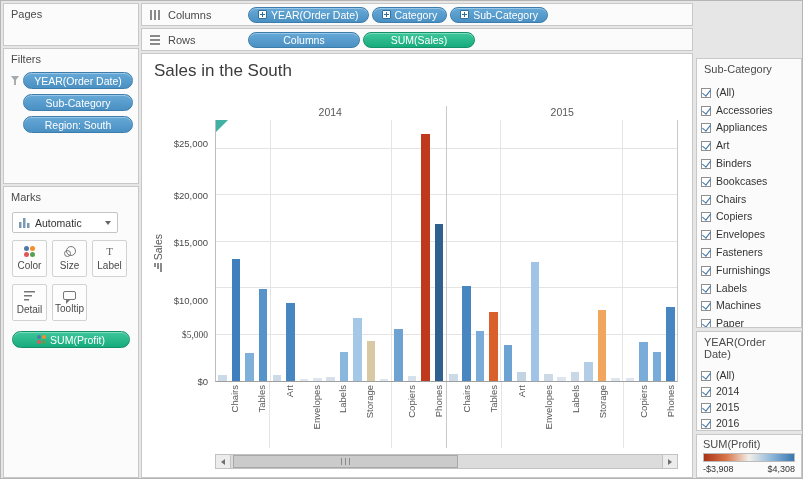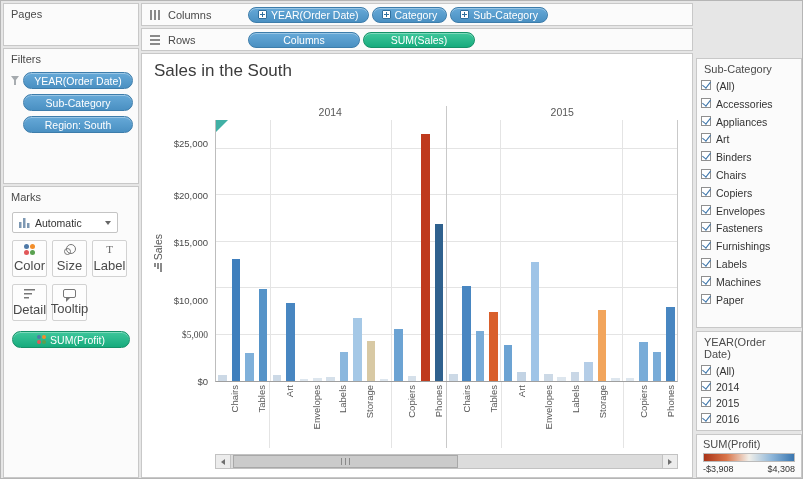--- a/index.html
+++ b/index.html
@@ -26,21 +26,21 @@
 .filter-row .pill{flex:1}
 .plus-box{width:9px;height:9px;border-radius:1px;border:1px solid #2f6f9e;flex:none;background:linear-gradient(#2f6f9e,#2f6f9e) 50% 50%/5px 1px no-repeat,linear-gradient(#2f6f9e,#2f6f9e) 50% 50%/1px 5px no-repeat #fff}
 
 
 .mark-type{margin:5px 8px 0;display:flex;align-items:center;gap:5px;background:#fff;border:1px solid #c4c4c4;border-radius:2px;height:21px;padding:0 6px;width:106px}
 .mark-type-text{font-size:10.5px;color:#333;flex:1}
 .caret{width:0;height:0;border-left:3.5px solid transparent;border-right:3.5px solid transparent;border-top:4px solid #666}
 .icon-bars{width:11px;height:11px;flex:none;background:linear-gradient(#7d98b3,#7d98b3) 0 100%/2.5px 6px no-repeat,linear-gradient(#7d98b3,#7d98b3) 4px 100%/2.5px 10px no-repeat,linear-gradient(#7d98b3,#7d98b3) 8px 100%/2.5px 5px no-repeat}
 .marks-row{display:flex;gap:5px;padding:0 8px;margin-top:7px}
 .mark-btn{width:35px;height:37px;background:#fdfdfd;border:1px solid #d2d2d2;border-radius:2px;display:flex;flex-direction:column;align-items:center;justify-content:center;gap:3px}
-.mark-btn .lbl{font-size:13px;color:#4a4a4a}
+.mark-btn .lbl{font-size:10px;color:#4a4a4a}
 .icon-color{width:11px;height:11px;position:relative;display:block}
 .icon-color i{position:absolute;width:5px;height:5px;border-radius:50%}
 .icon-color i:nth-child(1){left:0;top:0}.icon-color i:nth-child(2){right:0;top:0}
 .icon-color i:nth-child(3){left:0;bottom:0}.icon-color i:nth-child(4){right:0;bottom:0}
 .pill .icon-color{width:9px;height:9px}
 .pill .icon-color i{width:4px;height:4px}
 .icon-size{width:12px;height:11px;position:relative;display:block}
 .icon-size::before{content:"";position:absolute;left:0;bottom:0;width:5px;height:5px;border:1px solid #777;border-radius:50%}
 .icon-size::after{content:"";position:absolute;right:0;top:0;width:8px;height:8px;border:1px solid #777;border-radius:50%}
 .icon-label{font-size:11px;color:#666;font-family:"Liberation Serif",serif;line-height:11px;display:block}
@@ -94,21 +94,21 @@
 .tri-r{width:0;height:0;border-top:3.5px solid transparent;border-bottom:3.5px solid transparent;border-left:4.5px solid #6f6f6f}
 .sb-track{flex:1;position:relative}
 .sb-thumb{position:absolute;left:2px;top:0;height:13px;width:225px;background:#cbcbcb;border:1px solid #a8a8a8;display:flex;align-items:center;justify-content:center}
 .grip{width:9px;height:7px;background:linear-gradient(#8a8a8a,#8a8a8a) 0 0/1px 7px no-repeat,linear-gradient(#8a8a8a,#8a8a8a) 4px 0/1px 7px no-repeat,linear-gradient(#8a8a8a,#8a8a8a) 8px 0/1px 7px no-repeat}
 
 
 .subcat-card{left:695px;top:57px;width:106px;height:270px;overflow:hidden}
 .year-card{left:695px;top:330px;width:106px;height:100px;overflow:hidden}
 .legend-card{left:695px;top:433px;width:106px;height:44px}
 .qf-list{padding:1px 4px}
-.qf-row{display:flex;align-items:flex-start;gap:5px;height:17.8px}
+.qf-row{display:flex;align-items:flex-end;gap:5px;height:17.8px}
 .year-card .qf-row{height:16px}
 .cb{width:10px;height:10px;border:1px solid #8f8f8f;background:#fff;position:relative;flex:none}
 .cb.checked::after{content:"";position:absolute;left:2px;top:-1px;width:4px;height:7px;border-right:1.8px solid #3a73a8;border-bottom:1.8px solid #3a73a8;transform:rotate(38deg)}
 .qf-label{font-size:10.5px;color:#333}
 .legend-card .card-title{padding:3px 6px 0}
 .legend-gradient{height:9px;margin:3px 6px 2px;border:1px solid #bbb}
 .legend-labels{display:flex;justify-content:space-between;padding:0 6px;font-size:9px;color:#333}
 </style>
 </head>
 <body>
@@ -490,20 +490,24 @@
       <div class="qf-row">
         <span class="cb checked"></span>
         <span class="qf-label">Art</span>
       </div>
       <div class="qf-row">
         <span class="cb checked"></span>
         <span class="qf-label">Binders</span>
       </div>
       <div class="qf-row">
         <span class="cb checked"></span>
+        <span class="qf-label">Bookcases</span>
+      </div>
+      <div class="qf-row">
+        <span class="cb checked"></span>
         <span class="qf-label">Chairs</span>
       </div>
       <div class="qf-row">
         <span class="cb checked"></span>
         <span class="qf-label">Copiers</span>
       </div>
       <div class="qf-row">
         <span class="cb checked"></span>
         <span class="qf-label">Envelopes</span>
       </div>

